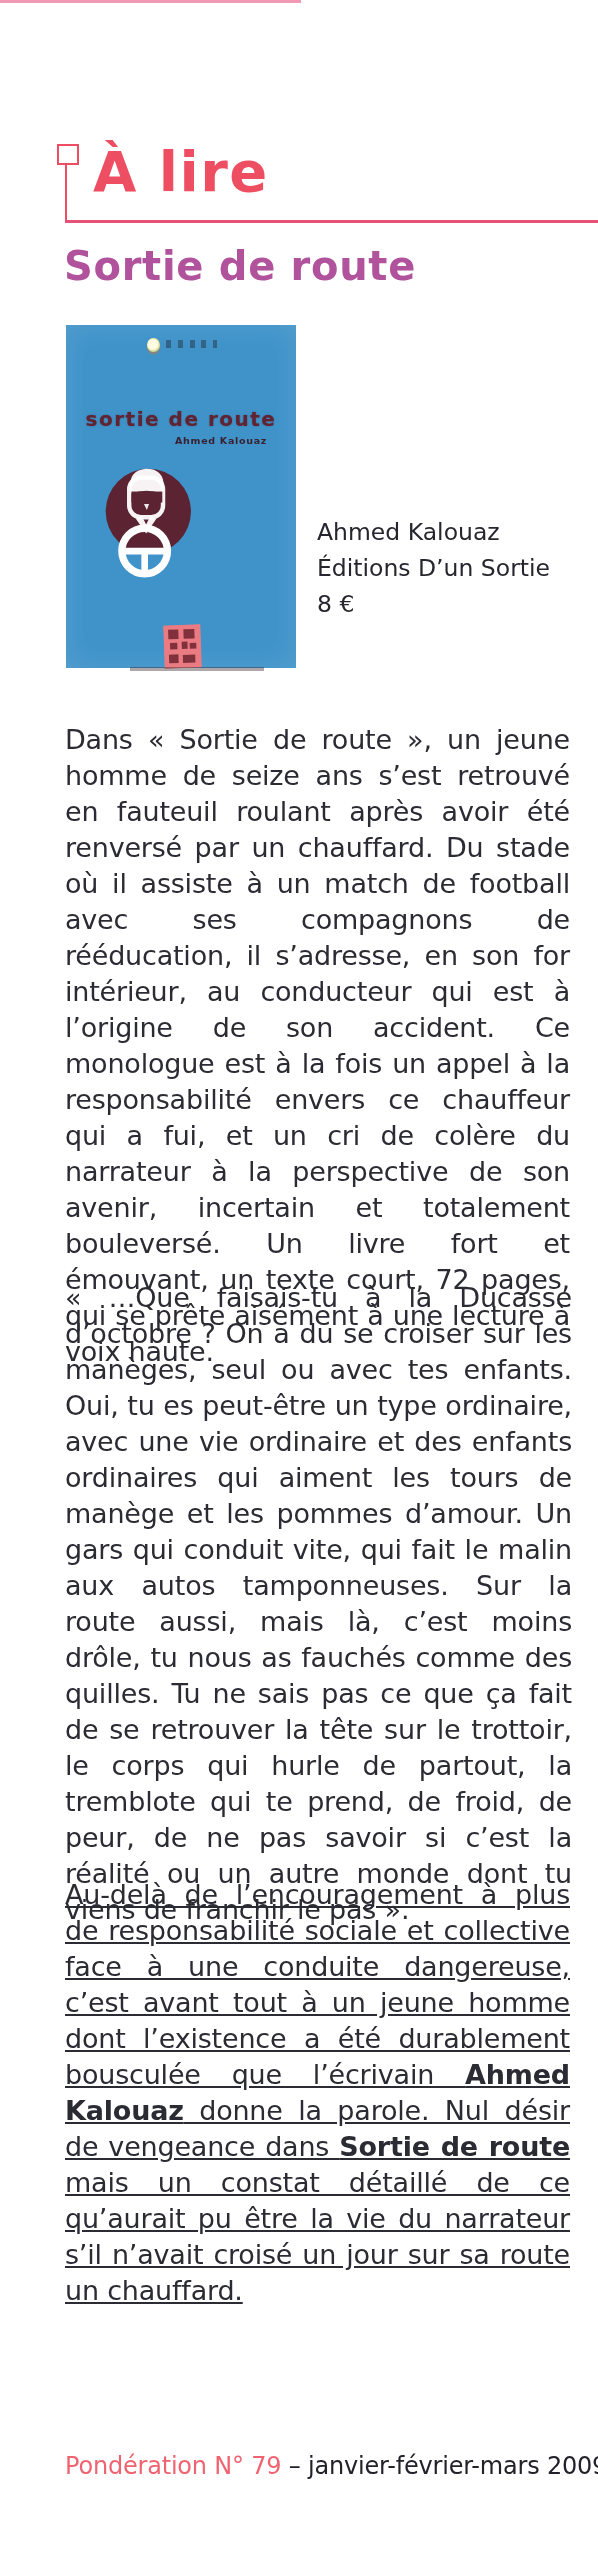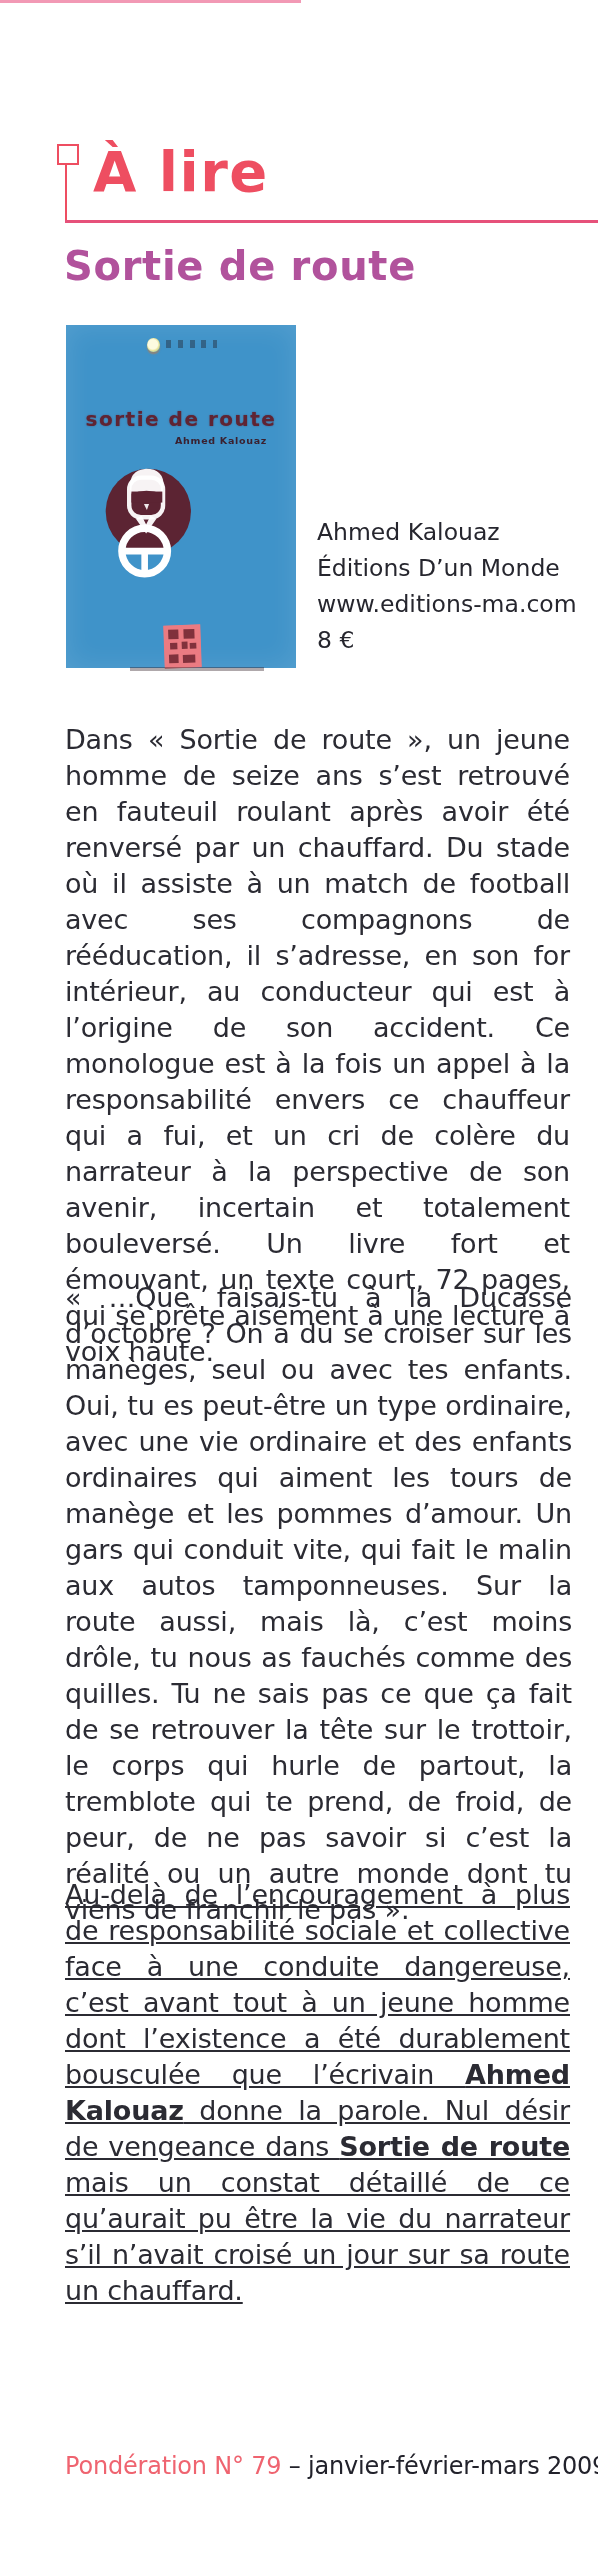--- a/index.html
+++ b/index.html
@@ -124,22 +124,21 @@
         <rect x="24" y="23" width="8" height="10"></rect>
         <rect x="35" y="25" width="9" height="8"></rect>
         <rect x="6" y="40" width="13" height="12"></rect>
         <rect x="25" y="41" width="17" height="11"></rect>
       </g>
     </svg>
   </div>
 
   <div class="book-info">
     <div>Ahmed Kalouaz</div>
-    <div>Éditions D’un Monde</div>
-    <div>www.editions-ma.com</div>
+    <div>Éditions D’un Sortie</div>
     <div>8 €</div>
   </div>
 
   <p class="body-par par-review">Dans « Sortie de route », un jeune homme de seize ans s’est retrouvé en fauteuil roulant après avoir été renversé par un chauffard. Du stade où il assiste à un match de football avec ses compagnons de rééducation, il s’adresse, en son for intérieur, au conducteur qui est à l’origine de son accident. Ce monologue est à la fois un appel à la responsabilité envers ce chauffeur qui a fui, et un cri de colère du narrateur à la perspective de son avenir, incertain et totalement bouleversé. Un livre fort et émouvant, un texte court, 72 pages, qui se prête aisément à une lecture à voix haute.</p>
 
   <p class="body-par par-quote">« …Que faisais-tu à la Ducasse d’octobre ? On a du se croiser sur les manèges, seul ou avec tes enfants. Oui, tu es peut-être un type ordinaire, avec une vie ordinaire et des enfants ordinaires qui aiment les tours de manège et les pommes d’amour. Un gars qui conduit vite, qui fait le malin aux autos tamponneuses. Sur la route aussi, mais là, c’est moins drôle, tu nous as fauchés comme des quilles. Tu ne sais pas ce que ça fait de se retrouver la tête sur le trottoir, le corps qui hurle de partout, la tremblote qui te prend, de froid, de peur, de ne pas savoir si c’est la réalité ou un autre monde dont tu viens de franchir le pas ».</p>
 
   <p class="body-par par-closing"><span>Au-delà de l’encouragement à plus de responsabilité sociale et collective face à une conduite dangereuse, c’est avant tout à un jeune homme dont l’existence a été durablement bousculée que l’écrivain </span><span class="bold-inline">Ahmed Kalouaz</span><span> donne la parole. Nul désir de vengeance dans </span><span class="bold-inline">Sortie de route</span><span> mais un constat détaillé de ce qu’aurait pu être la vie du narrateur s’il n’avait croisé un jour sur sa route un chauffard.</span></p>
 
 

